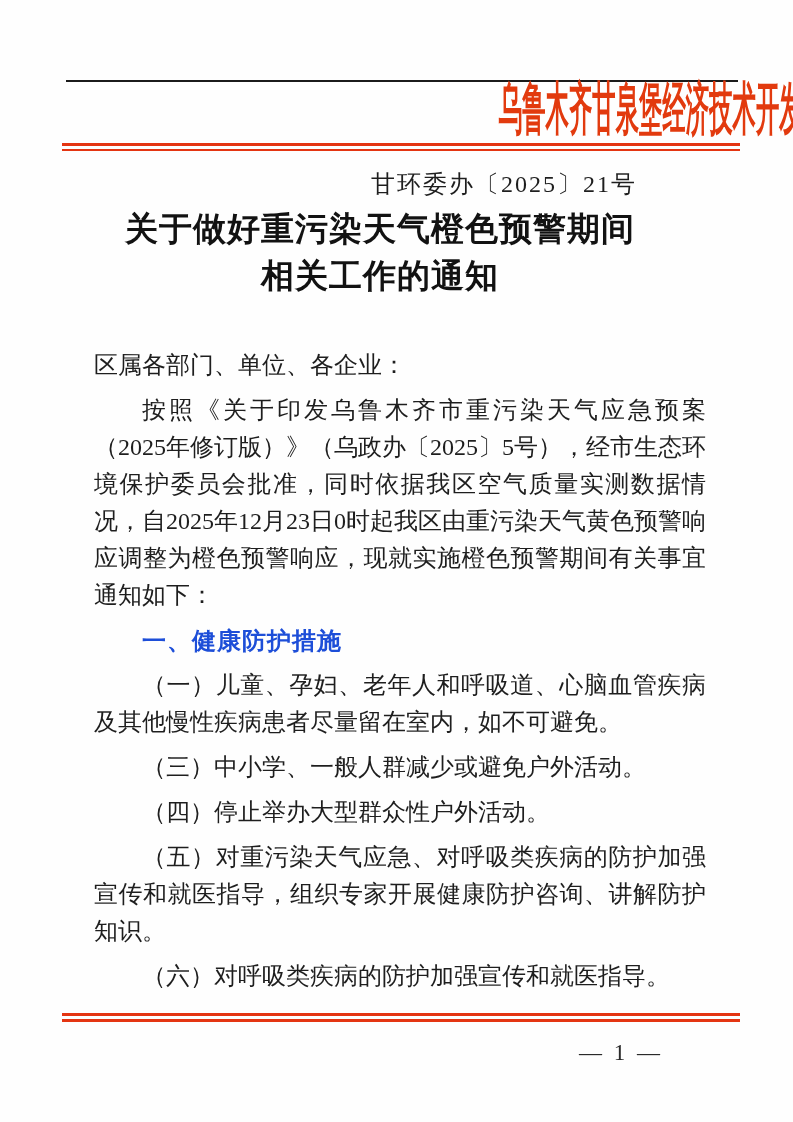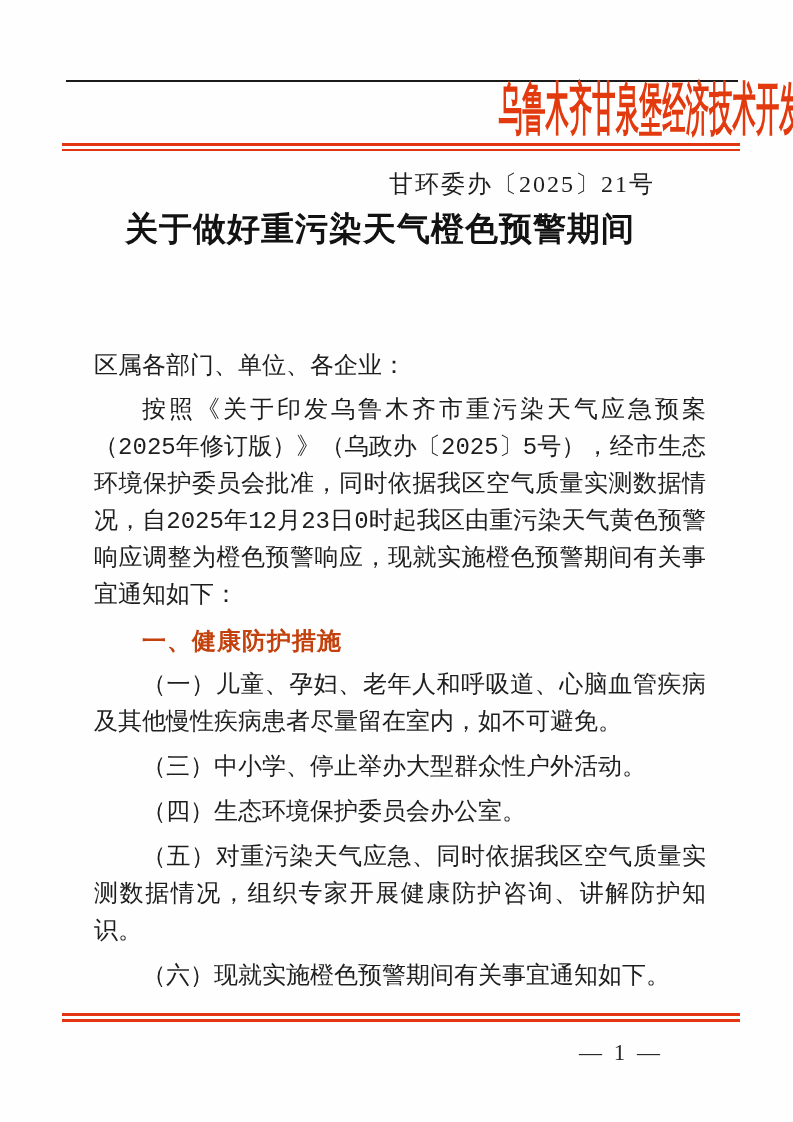--- a/index.html
+++ b/index.html
@@ -30,42 +30,42 @@
   }
   .org-name .org-inner{
     display:inline-block;
     transform:scale(0.41,1);
     transform-origin:center top;
   }
   .red-rule{position:absolute;background:var(--rule-red);}
   .rule-top-a{top:143px;left:62px;width:678px;height:3px;}
   .rule-top-b{top:149px;left:62px;width:678px;height:2px;}
   .doc-number{
-    position:absolute;top:168px;right:138px;
+    position:absolute;top:168px;right:156px;
     font-size:24px;letter-spacing:2px;
   }
   .doc-title{
     position:absolute;top:206px;left:0;width:760px;
     text-align:center;font-weight:bold;
     font-size:33px;line-height:47px;letter-spacing:1px;
     color:#121212;
   }
   .body-block{
     position:absolute;top:339px;left:86px;width:628px;
     font-size:24px;line-height:37px;letter-spacing:0;
     text-align:justify;
   }
   .body-block p{margin:8px;padding:0;}
   .salutation{text-indent:0;}
-  .para{text-indent:2em;font-family:Liberation Mono, monospace;}
+  .para{text-indent:2em;}
   .heading{
     text-indent:2em;font-weight:bold;
     font-family:"Liberation Sans","DejaVu Sans",sans-serif;
     letter-spacing:1px;
-    color:#c2410c;
+    color:#1d4ed8;
   }
   .rule-bottom-a{top:1013px;left:62px;width:678px;height:3px;}
   .rule-bottom-b{top:1019px;left:62px;width:678px;height:3px;}
   .page-number{
     position:absolute;top:1040px;right:130px;
     font-size:23px;letter-spacing:3px;
     color:#2a2a2a;
   }
 </style>
 </head>
@@ -79,31 +79,32 @@
     <span class="org-inner">乌鲁木齐甘泉堡经济技术开发区(工业区)生态环境保护委员会办公室</span>
   </div>
 
   <div class="red-rule rule-top-a"></div>
   <div class="red-rule rule-top-b"></div>
 
   <div class="doc-number">甘环委办〔2025〕21号</div>
 
   <div class="doc-title">
     <div>关于做好重污染天气橙色预警期间</div>
+    <div>相关工作的通知</div>
   </div>
 
   <div class="body-block">
     <p class="salutation">区属各部门、单位、各企业：</p>
     <p class="para">按照《关于印发乌鲁木齐市重污染天气应急预案（2025年修订版）》（乌政办〔2025〕5号），经市生态环境保护委员会批准，同时依据我区空气质量实测数据情况，自2025年12月23日0时起我区由重污染天气黄色预警响应调整为橙色预警响应，现就实施橙色预警期间有关事宜通知如下：</p>
     <p class="heading">一、健康防护措施</p>
     <p class="para">（一）儿童、孕妇、老年人和呼吸道、心脑血管疾病及其他慢性疾病患者尽量留在室内，如不可避免。</p>
-    <p class="para">（三）中小学、停止举办大型群众性户外活动。</p>
-    <p class="para">（四）生态环境保护委员会办公室。</p>
-    <p class="para">（五）对重污染天气应急、同时依据我区空气质量实测数据情况，组织专家开展健康防护咨询、讲解防护知识。</p>
-    <p class="para">（六）现就实施橙色预警期间有关事宜通知如下。</p>
+    <p class="para">（三）中小学、一般人群减少或避免户外活动。</p>
+    <p class="para">（四）停止举办大型群众性户外活动。</p>
+    <p class="para">（五）对重污染天气应急、对呼吸类疾病的防护加强宣传和就医指导，组织专家开展健康防护咨询、讲解防护知识。</p>
+    <p class="para">（六）对呼吸类疾病的防护加强宣传和就医指导。</p>
   </div>
 
   <div class="red-rule rule-bottom-a"></div>
   <div class="red-rule rule-bottom-b"></div>
 
   <div class="page-number">— 1 —</div>
 
 </div>
 
 </body></html>

